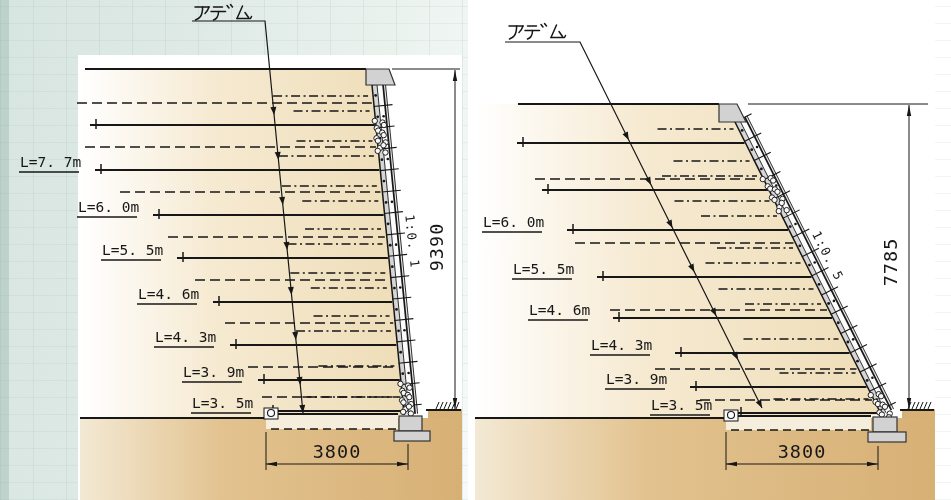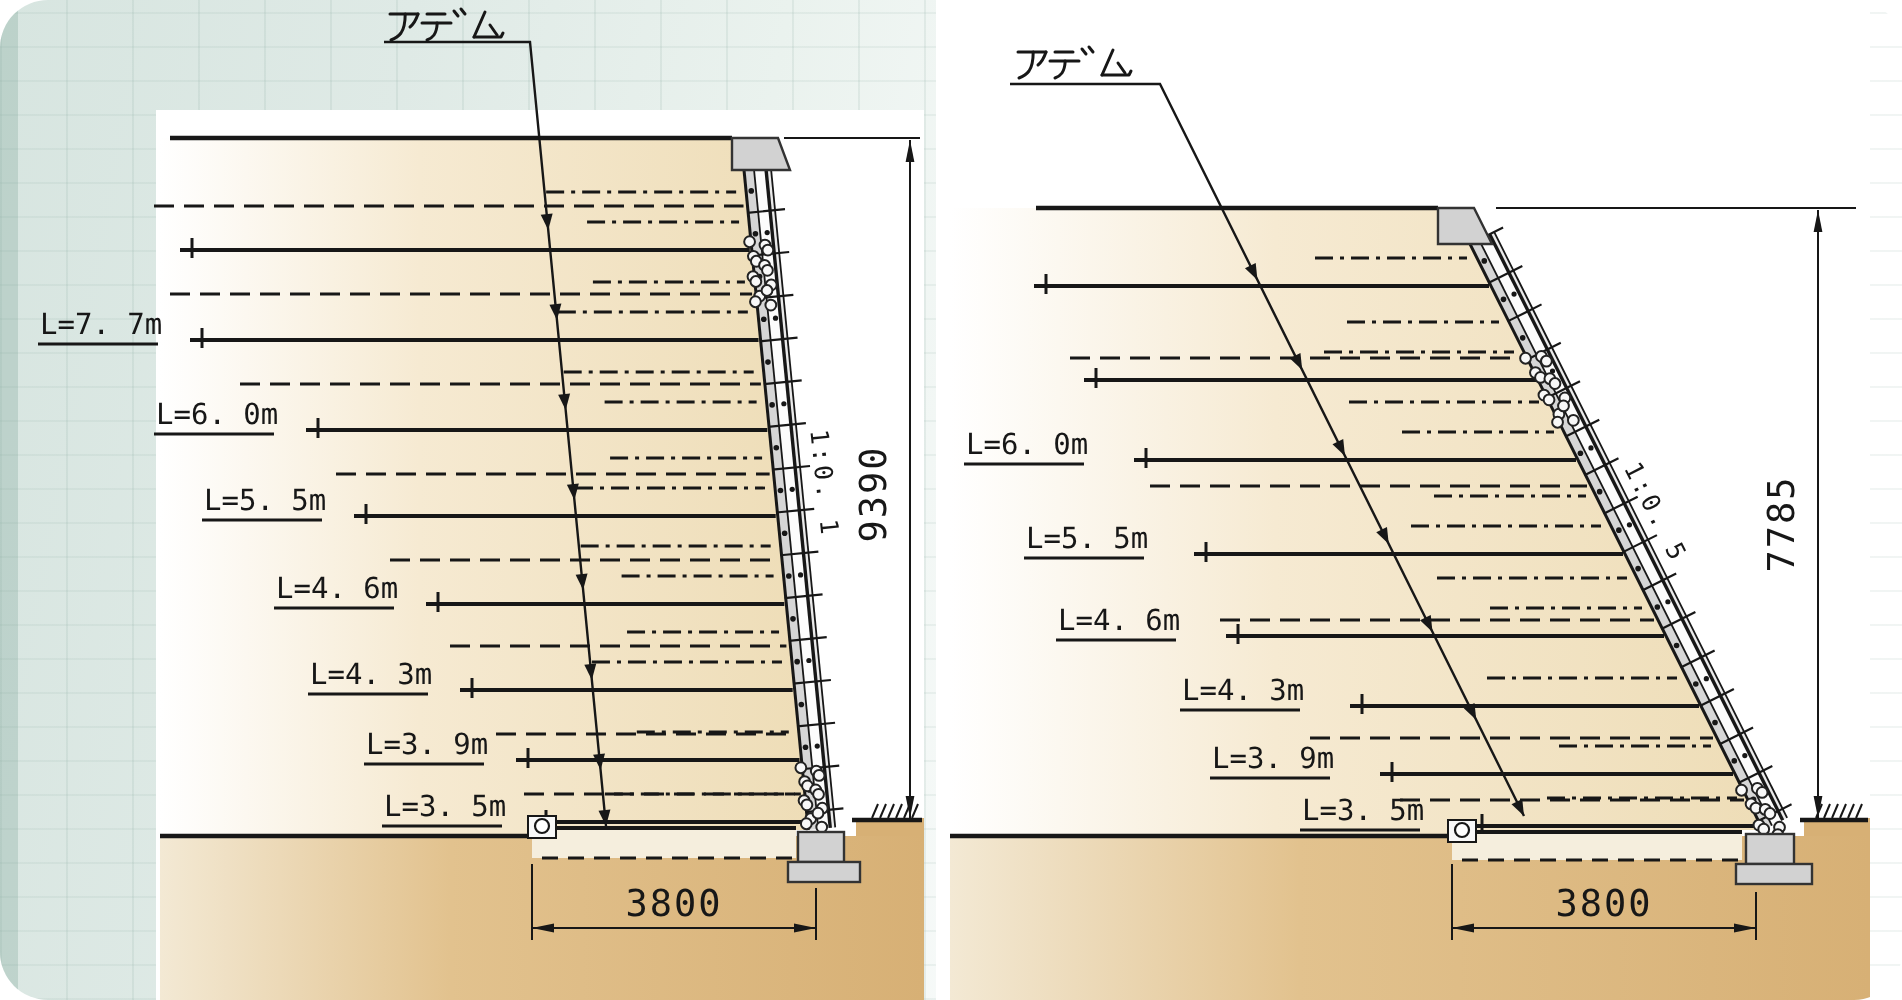--- a/index.html
+++ b/index.html
@@ -1,17 +1,17 @@
 <!DOCTYPE html>
 <html><head>
 <meta charset="utf-8">
 <style>
   html,body{margin:0;padding:0;background:#fff;}
   .stage{position:relative;width:951px;height:500px;overflow:hidden;
-         font-family:"DejaVu Sans Mono","Liberation Mono",monospace;border-radius:24px;}
+         font-family:"DejaVu Sans Mono","Liberation Mono",monospace;}
   .bg{position:absolute;inset:0;
     background:
       repeating-linear-gradient(90deg, rgba(140,172,162,.16) 0 1px, transparent 1px 33px),
       repeating-linear-gradient(0deg, rgba(140,172,162,.12) 0 1px, transparent 1px 17px),
       linear-gradient(100deg,#d7e5e0 0%,#dfeae6 20%,#eaf2ee 38%,#f7faf9 55%,#ffffff 72%,#ffffff 100%);}
   .left-strip{position:absolute;left:0;top:0;width:9px;height:100%;
     background:rgba(125,165,152,.30);}
   svg{position:absolute;left:0;top:0;}
   text{fill:#171717;}
 </style>

